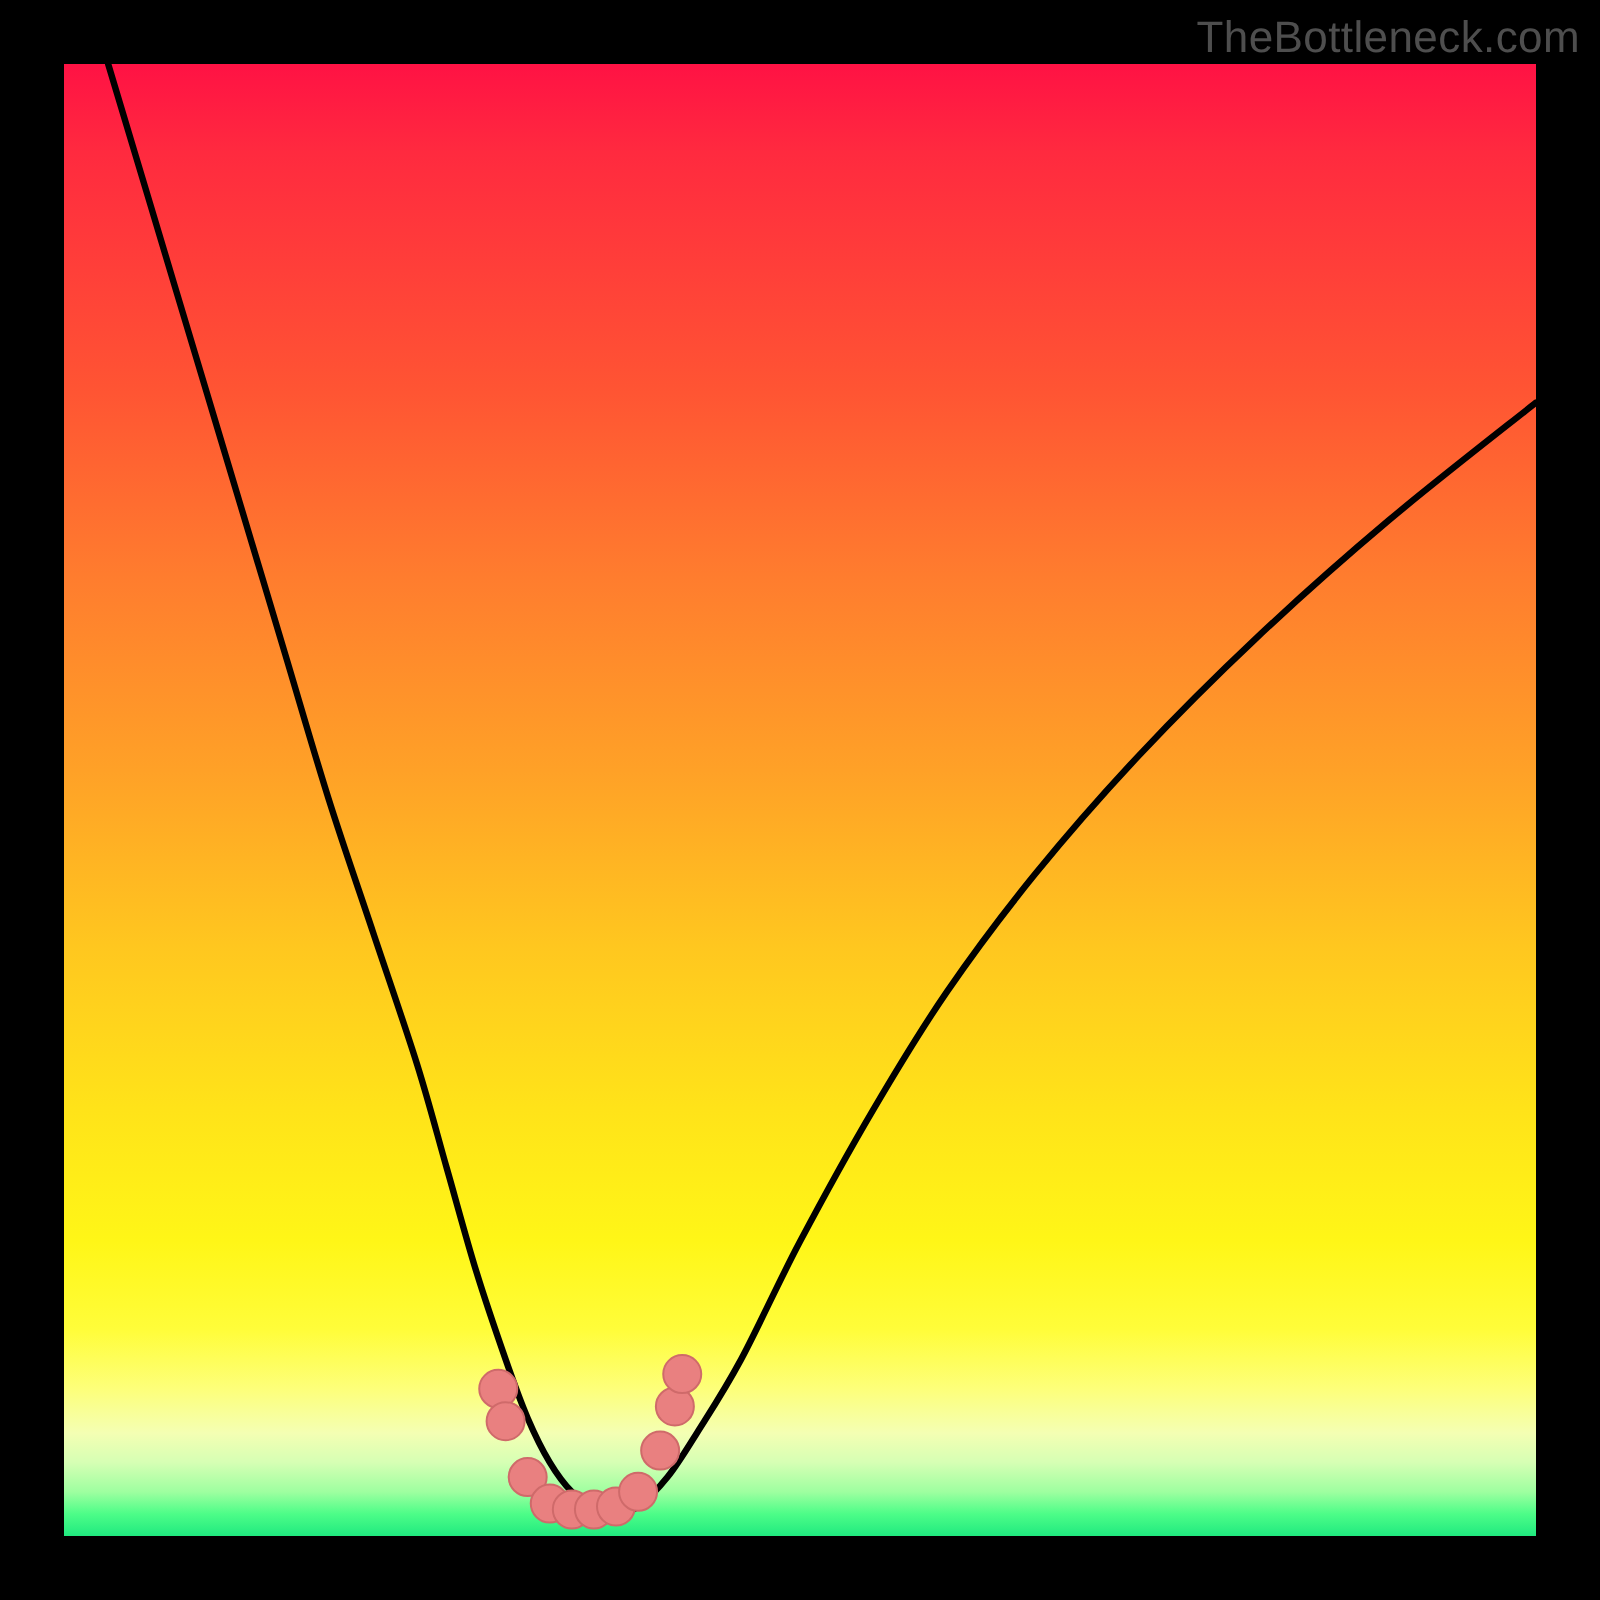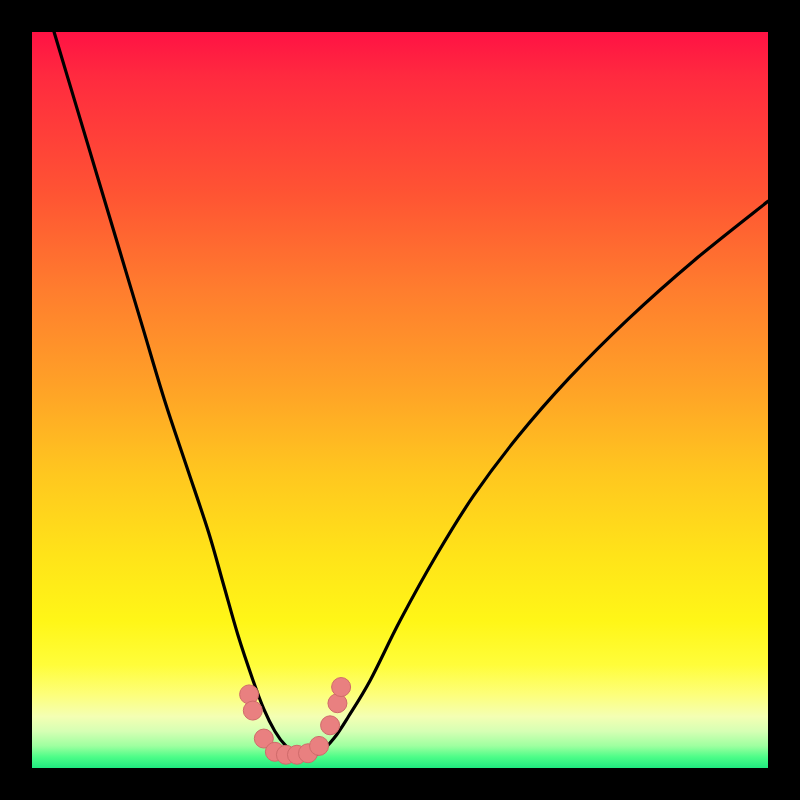--- a/index.html
+++ b/index.html
@@ -61,20 +61,21 @@
     top: 0;
     width: 736px;
     height: 736px;
     overflow: visible;
   }
 </style>
 </head>
 <body>
 
 <div class="frame">
+  <div class="watermark">TheBottleneck.com</div>
 
   <div class="plot-area">
     <svg class="curves" viewBox="0 0 736 736" preserveAspectRatio="none">
       <path d="M 22.08 0.00 C 25.76 12.27, 36.80 49.07, 44.16 73.60 C 51.52 98.13, 58.88 122.67, 66.24 147.20 C 73.60 171.73, 80.96 196.27, 88.32 220.80 C 95.68 245.33, 103.04 269.87, 110.40 294.40 C 117.76 318.93, 125.12 344.69, 132.48 368.00 C 139.84 391.31, 147.20 412.16, 154.56 434.24 C 161.92 456.32, 170.51 480.85, 176.64 500.48 C 182.77 520.11, 186.45 534.83, 191.36 552.00 C 196.27 569.17, 201.17 587.57, 206.08 603.52 C 210.99 619.47, 216.51 635.41, 220.80 647.68 C 225.09 659.95, 228.16 668.53, 231.84 677.12 C 235.52 685.71, 239.20 693.07, 242.88 699.20 C 246.56 705.33, 250.24 710.24, 253.92 713.92 C 257.60 717.60, 261.28 719.44, 264.96 721.28 C 268.64 723.12, 274.16 724.35, 276.00 724.96" fill="none" stroke="#000" stroke-width="3.2" stroke-linecap="round"></path>
       <path d="M 276.00 724.96 C 277.84 724.35, 282.75 724.35, 287.04 721.28 C 291.33 718.21, 296.85 712.69, 301.76 706.56 C 306.67 700.43, 310.35 694.29, 316.48 684.48 C 322.61 674.67, 329.97 663.63, 338.56 647.68 C 347.15 631.73, 356.96 609.65, 368.00 588.80 C 379.04 567.95, 392.53 543.41, 404.80 522.56 C 417.07 501.71, 428.11 483.31, 441.60 463.68 C 455.09 444.05, 469.81 424.43, 485.76 404.80 C 501.71 385.17, 518.88 365.55, 537.28 345.92 C 555.68 326.29, 575.31 306.67, 596.16 287.04 C 617.01 267.41, 639.09 247.79, 662.40 228.16 C 685.71 208.53, 723.73 179.09, 736.00 169.28" fill="none" stroke="#000" stroke-width="3.2" stroke-linecap="round"></path>
       <g>
           <circle cx="217.12" cy="662.40" r="9.5" fill="#e98080" stroke="#cf6a6a" stroke-width="1"></circle>
           <circle cx="220.80" cy="678.59" r="9.5" fill="#e98080" stroke="#cf6a6a" stroke-width="1"></circle>
           <circle cx="231.84" cy="706.56" r="9.5" fill="#e98080" stroke="#cf6a6a" stroke-width="1"></circle>
           <circle cx="242.88" cy="719.81" r="9.5" fill="#e98080" stroke="#cf6a6a" stroke-width="1"></circle>

